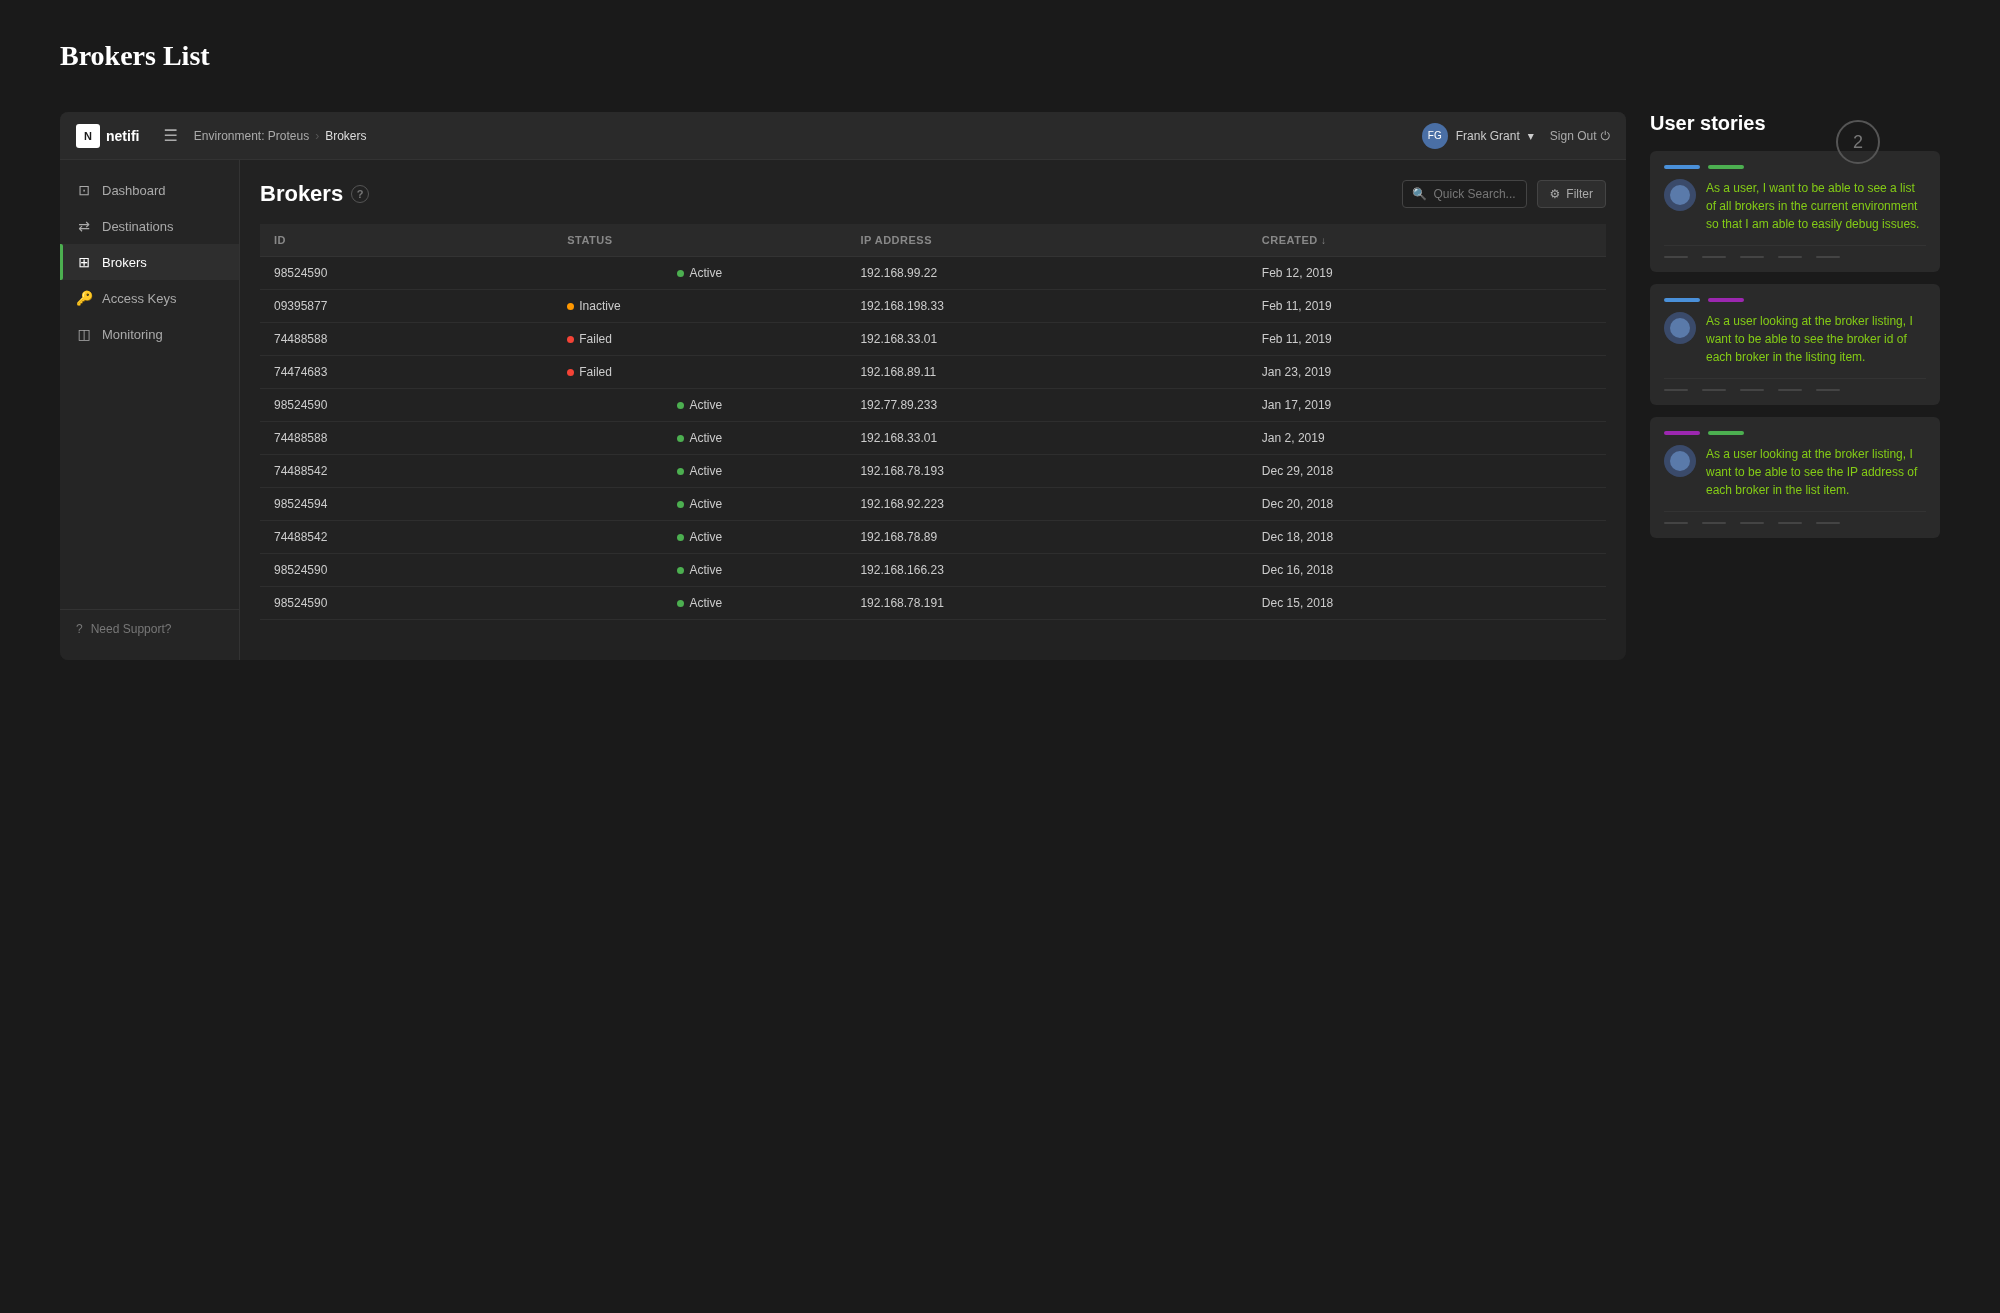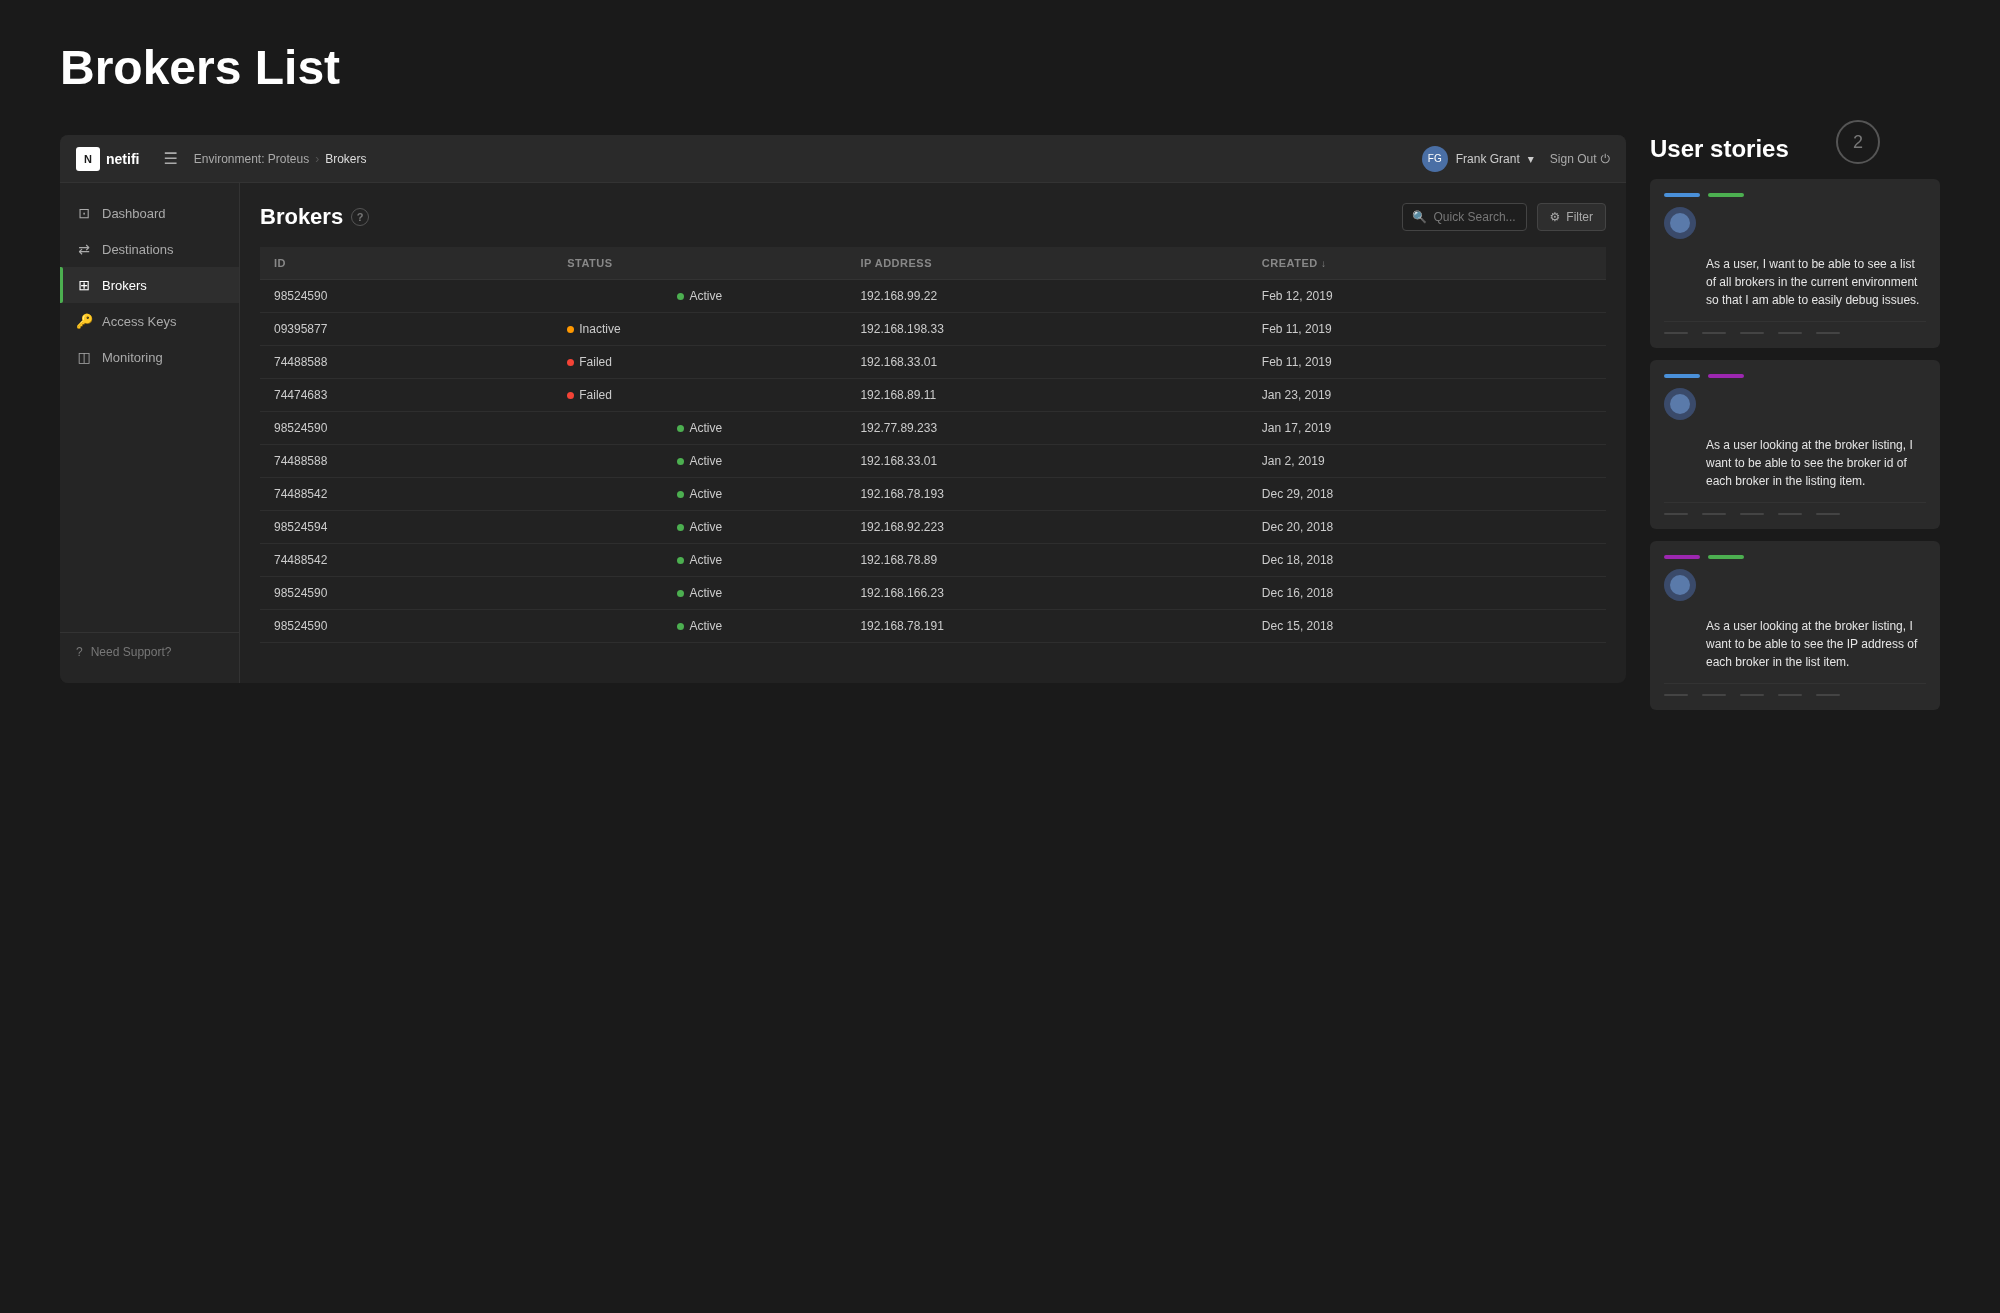--- a/index.html
+++ b/index.html
@@ -8,24 +8,25 @@
       color: #e0e0e0;
       font-family: -apple-system, BlinkMacSystemFont, 'Segoe UI', sans-serif;
       min-height: 100vh;
       padding: 40px 60px;
     }
 
     .page-header {
       margin-bottom: 40px;
     }
     .page-title {
-      font-size: 48px;
+      font-size: 28px;
       font-weight: 700;
       color: #ffffff;
       margin-bottom: 12px;
+      font-family: Liberation Serif, serif;
     }
     .page-description {
       font-size: 14px;
       color: #aaaaaa;
       max-width: 440px;
       line-height: 1.6;
     }
 
     .main-layout {
       display: flex;
@@ -297,21 +298,21 @@
     .dot-active { background: #4CAF50; }
     .dot-inactive { background: #FF9800; }
     .dot-failed { background: #f44336; }
 
     
     .right-panel {
       width: 290px;
       flex-shrink: 0;
     }
     .right-panel-title {
-      font-size: 24px;
+      font-size: 20px;
       font-weight: 600;
       color: #ffffff;
       margin-bottom: 16px;
     }
     .story-card {
       background: #2a2a2a;
       border-radius: 6px;
       padding: 14px;
       margin-bottom: 12px;
     }
@@ -344,23 +345,22 @@
       justify-content: center;
     }
     .story-avatar-inner {
       width: 20px;
       height: 20px;
       border-radius: 50%;
       background: #5a7aaa;
     }
     .story-text {
       font-size: 12px;
-      color: #e5e5e5;
+      color: #84cc16;
       line-height: 1.5;
-      margin-top: 48px;
     }
     .story-card-footer {
       display: flex;
       align-items: center;
       gap: 14px;
       margin-top: 12px;
       padding-top: 10px;
       border-top: 1px solid #333;
     }
     .story-footer-item {

